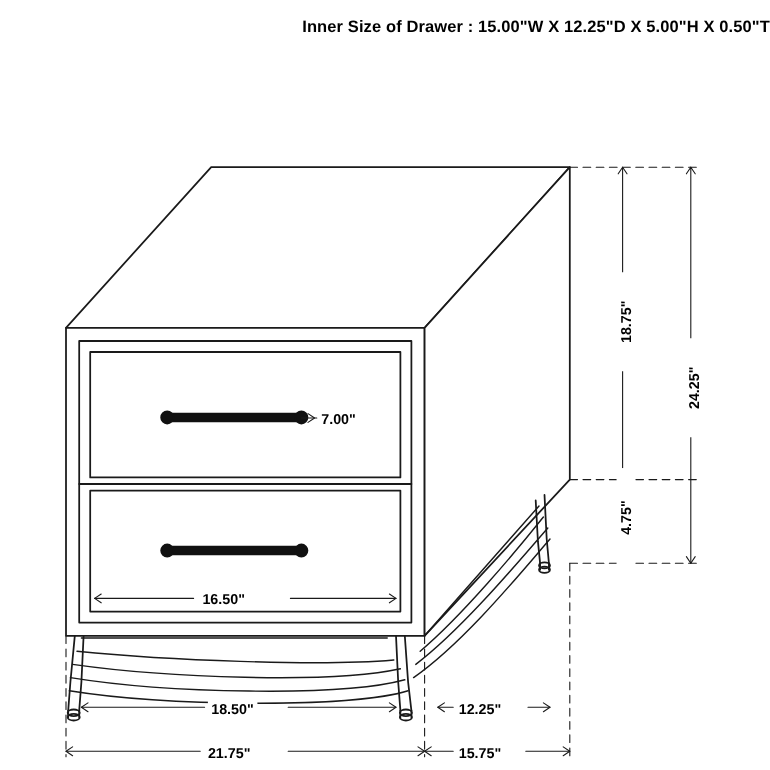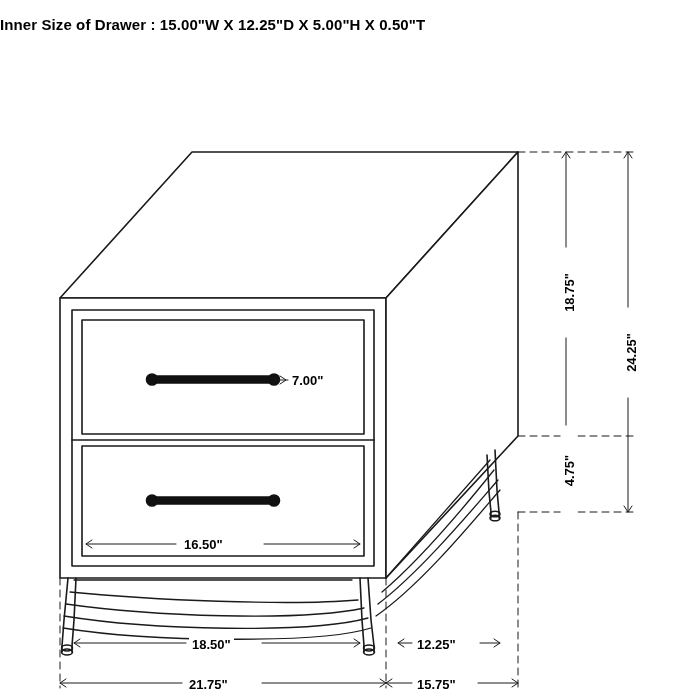--- a/index.html
+++ b/index.html
@@ -18,21 +18,21 @@
   #stage {
     position: relative;
     width: 700px;
     height: 700px;
   }
   #title {
     position: absolute;
     top: 16px;
     left: 0;
     width: 700px;
-    text-align: left;
+    text-align: right;
     font-size: 15px;
     font-weight: bold;
     letter-spacing: 0.1px;
     color: #000;
   }
   svg#drawing {
     position: absolute;
     top: 0;
     left: 0;
     width: 700px;

